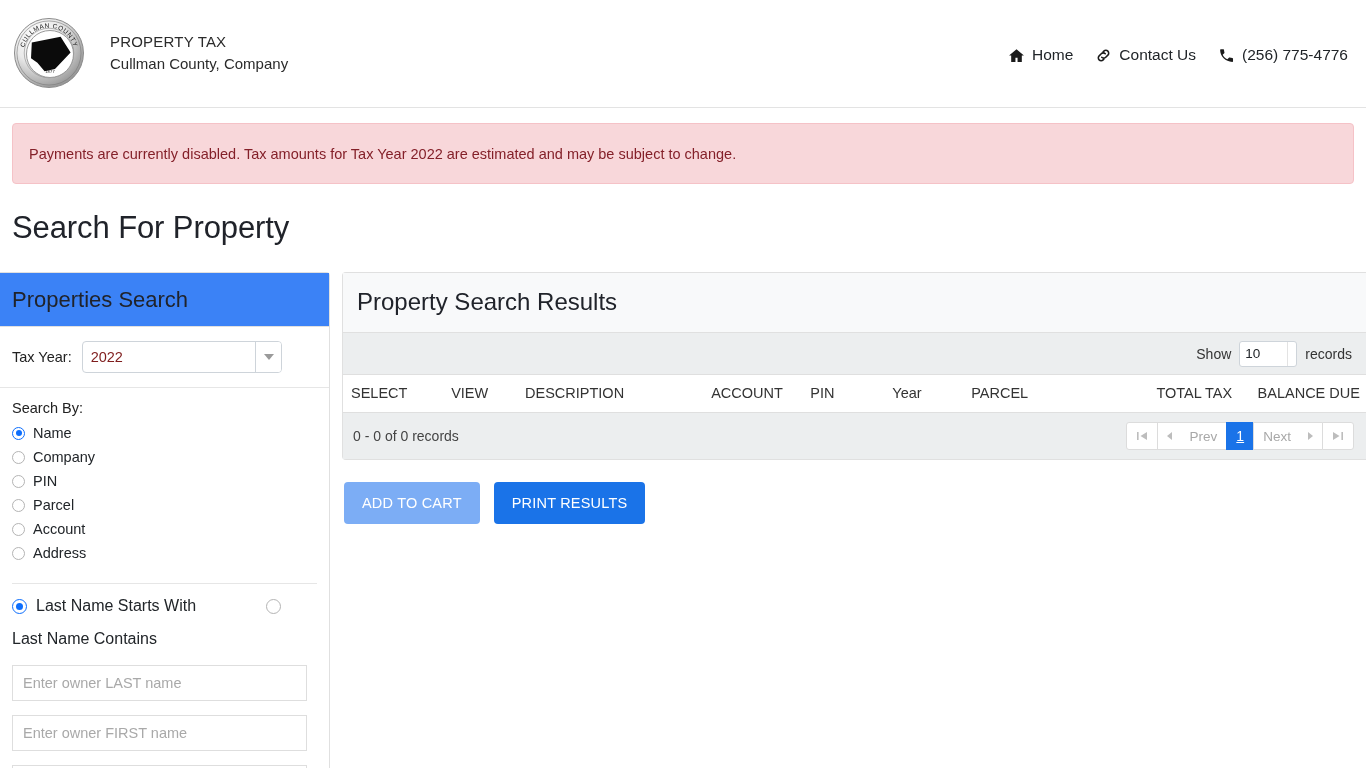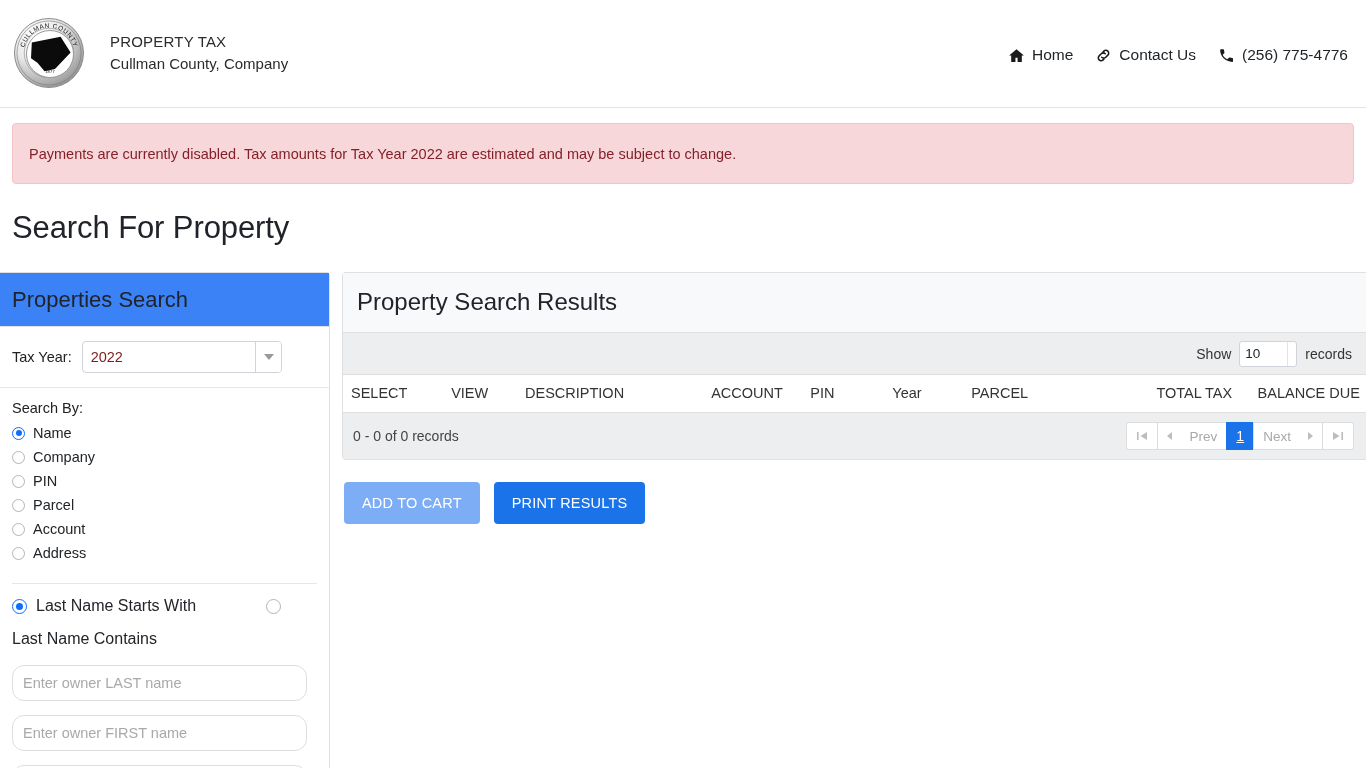--- a/index.html
+++ b/index.html
@@ -230,21 +230,21 @@
     flex-wrap: wrap;
     line-height: 24px;
   }
   .nametype-gap { width: 52px; }
   .text-input {
     display: block;
     width: 295px;
     height: 36px;
     margin-top: 14px;
     border: 1px solid #dedede;
-    border-radius: 12px;
+    border-radius: 0;
     padding: 0 10px;
     font-size: 14.5px;
     font-family: inherit;
     color: #212529;
     outline: none;
     background: #fff;
   }
   .text-input::placeholder { color: #a9a9a9; }
 
   

